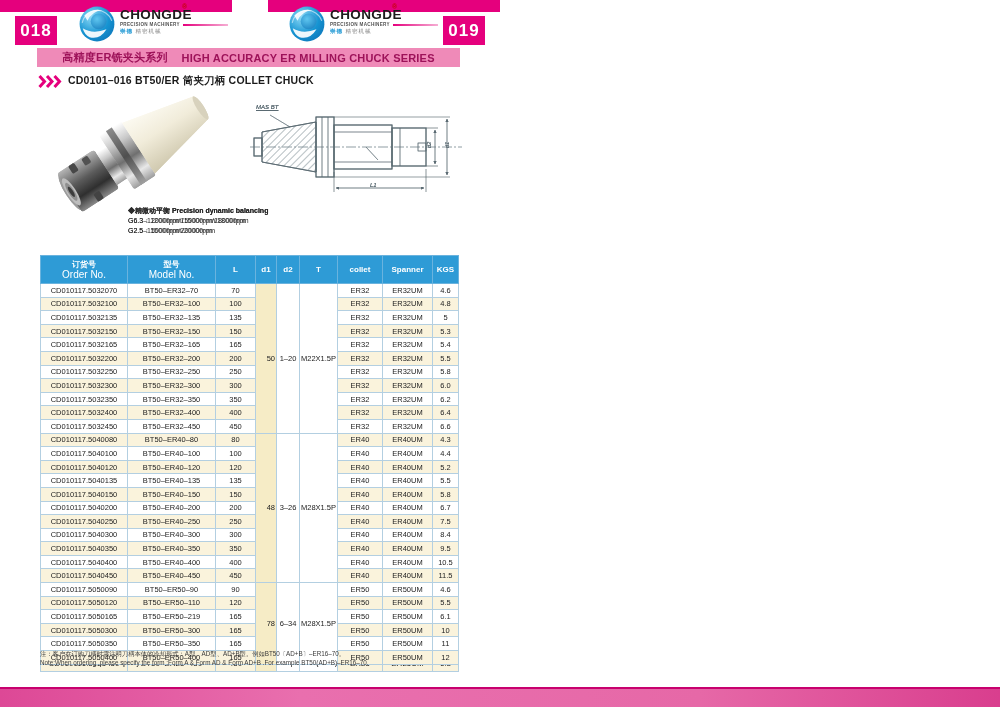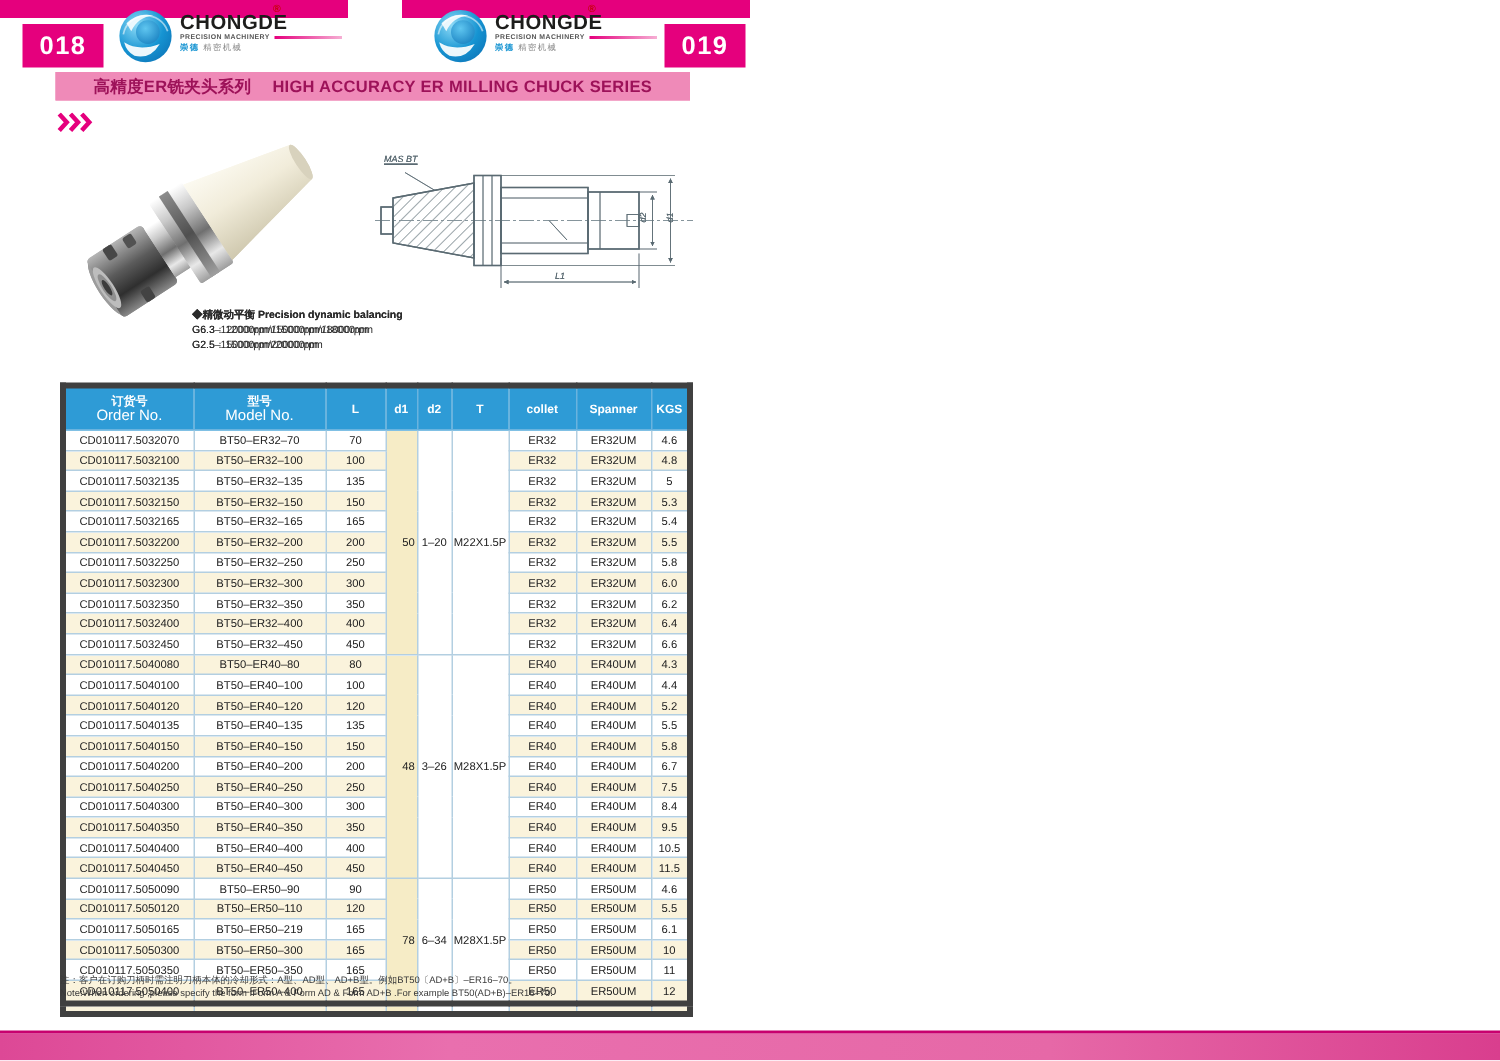--- a/index.html
+++ b/index.html
@@ -4,21 +4,21 @@
 <style>
   html,body{margin:0;padding:0;}
   body{font-family:"Liberation Sans",sans-serif;background:#fff;}
   #sheet{position:relative;width:1000px;height:707px;background:#fff;overflow:hidden;}
   .page{position:absolute;top:0;width:500px;height:707px;}
   #page-0{left:0;} #page-1{left:500;}
 
   
   .top-strip{position:absolute;top:0;height:12px;width:232px;background:#E5007D;}
   .strip-left{left:0;} .strip-right{left:268px;}
-  .pn-badge{position:absolute;top:16px;width:54px;height:29px;background:#E5007D;color:#fff;
+  .pn-badge{position:absolute;top:16px;width:42px;height:29px;background:#E5007D;color:#fff;
     display:flex;align-items:center;justify-content:center;font-size:17px;font-weight:700;letter-spacing:1px;}
   .pn-left{left:15px;} .pn-right{left:443px;}
   .bottom-band{position:absolute;left:0;top:687px;width:1000px;height:20px;
     background:linear-gradient(90deg,#DD4896,#E96FAE 30%,#E668A7 70%,#D93E8E);border-top:2px solid #C8006E;box-sizing:border-box;}
 
   
   .logo{position:absolute;top:5px;width:150px;height:42px;display:flex;gap:4px;}
   .logo-left{left:78px;} .logo-right{left:288px;}
   .globe{width:38px;height:38px;flex:0 0 auto;}
   .logo-txt{position:relative;padding-top:3px;min-width:100px;}
@@ -49,21 +49,21 @@
   .lbl-d2{left:178px;top:40px;transform:rotate(-90deg);font-style:normal;}
   .lbl-d1{left:196px;top:40px;transform:rotate(-90deg);font-style:normal;}
 
   
   .bal{position:absolute;left:128px;top:206px;width:220px;font-size:7px;line-height:10px;color:#2b2b2b;}
   .bal .bt{font-weight:700;}
 
   
   .tbl-mount{position:absolute;left:40px;}
   .p0.tbl-mount{top:258px;} .p1.tbl-mount{top:255px;}
-  table.spec-table{border-collapse:collapse;table-layout:fixed;width:418px;background:#fff;border:4px solid #404040;}
+  table.spec-table{border-collapse:collapse;table-layout:fixed;width:418px;background:#fff;border:1px solid #404040;}
   .spec-table th{background:#2E9BD6;color:#fff;border:1px solid #6ab3de;padding:0;vertical-align:middle;font-weight:700;}
   .p0 .spec-table th{height:28px;font-size:8px;}
   .p1 .spec-table th{height:27px;font-size:8px;}
   .spec-table th .hcn{font-size:8px;line-height:10px;}
   .spec-table th .hen{font-size:10px;line-height:9px;font-weight:400;}
   .spec-table td{border:1px solid #b3cfe1;text-align:center;color:#222;white-space:nowrap;overflow:hidden;padding:0 1px;}
   .p0 .spec-table td{height:15px;font-size:8px;}
   .p1 .spec-table td{height:12.6px;font-size:7.5px;}
   tr.odd td.plain{background:#FAF3DC;}
   td.d1c{background:#F6ECC6;text-align:right;}
@@ -213,20 +213,21 @@
 
     <div class="series-bar">
       <span>高精度ER铣夹头系列</span>
       <span>HIGH ACCURACY ER MILLING CHUCK SERIES</span>
     </div>
 
     <div class="prod-row">
       <svg class="chev">
           <use href="#sym-chev"></use>
         </svg>
+      <span class="prod-title">CD0101–016  BT50/ER 筒夹刀柄   COLLET CHUCK</span>
     </div>
 
     <svg class="photo">
         <use href="#sym-photo"></use>
       </svg>
 
     <div class="draw">
       <svg width="220" height="100">
           <use href="#sym-draw"></use>
         </svg>

